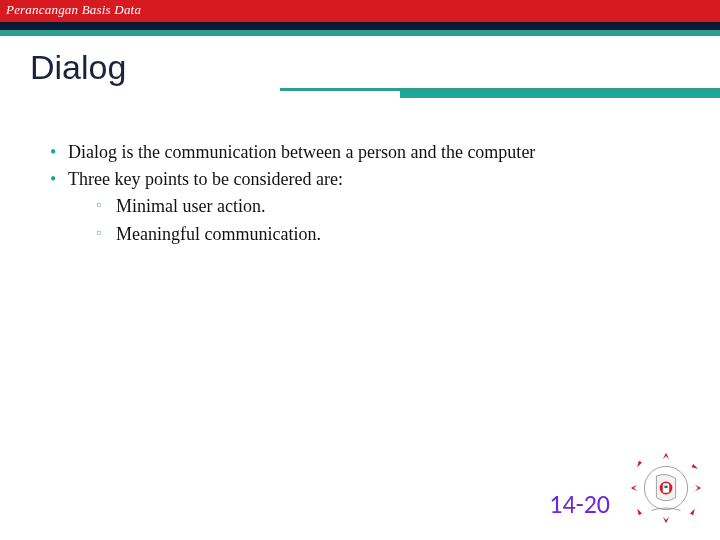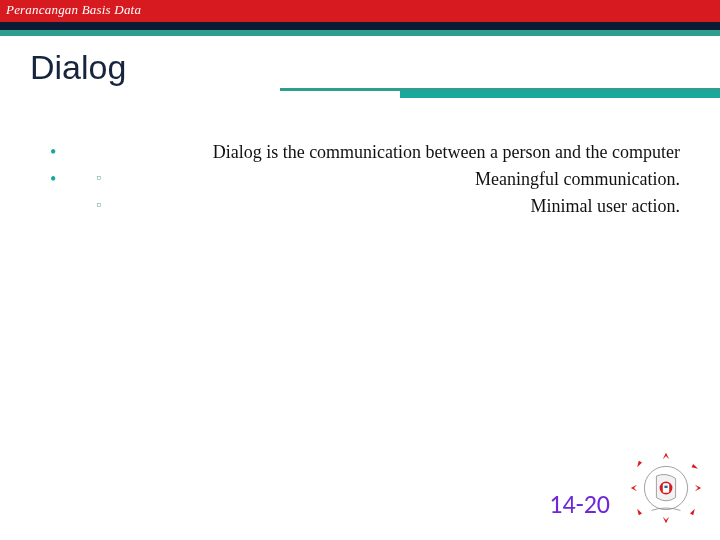--- a/index.html
+++ b/index.html
@@ -7,21 +7,21 @@
   .slide { position: relative; width: 720px; height: 540px; background: #fff; }
   .redbar { position: absolute; top: 0; left: 0; width: 100%; height: 22px; background: #d71920; }
   .course-title { position: absolute; top: 2px; left: 6px; color: #fff; font-style: italic; font-family: Georgia, serif; font-size: 13px; letter-spacing: 0.2px; }
   .band-navy { position: absolute; top: 22px; left: 0; width: 100%; height: 8px; background: #0b1b33; }
   .band-teal { position: absolute; top: 30px; left: 0; width: 100%; height: 6px; background: #2e9e8f; }
   .accent-wrap { position: absolute; top: 88px; left: 280px; right: 0; height: 10px; }
   .accent-teal-thin { position: absolute; top: 0; left: 0; right: 0; height: 3px; background: #2e9e8f; }
   .accent-teal-thick { position: absolute; top: 3px; left: 120px; right: 0; height: 7px; background: #1aa79c; }
   .title { position: absolute; top: 48px; left: 30px; font-family: 'Trebuchet MS', Verdana, sans-serif; font-size: 34px; font-weight: 400; color: #16253d; }
   .content { position: absolute; top: 140px; left: 46px; right: 40px; color: #111; font-size: 18px; line-height: 1.4; }
-  .ul1 { list-style: none; text-align: right; }
+  .ul1 { list-style: none; }
   .ul1 > li { position: relative; padding-left: 22px; margin-bottom: 2px; }
   .ul1 > li::before { content: "•"; position: absolute; left: 4px; top: 0; color: #1aa79c; font-size: 18px; }
   .ul2 { list-style: none; margin-top: 2px; }
   .ul2 > li { position: relative; padding-left: 48px; margin-bottom: 2px; }
   .ul2 > li::before { content: "▫"; position: absolute; left: 28px; top: 1px; color: #6aa; font-size: 14px; }
   .footer-num { position: absolute; bottom: 20px; right: 110px; font-family: Calibri, Arial, sans-serif; font-size: 26px; color: #6d28d9; }
   .logo { position: absolute; bottom: 12px; right: 14px; width: 80px; height: 80px; }
 </style>
 </head>
 <body>
@@ -36,23 +36,24 @@
 
   <div class="accent-wrap">
     <div class="accent-teal-thin"></div>
     <div class="accent-teal-thick"></div>
   </div>
 
   <div class="content">
     <ul class="ul1">
       <li><span>Dialog is the communication between a person and the computer</span></li>
       <li>
+        <span>Three key points to be considered are:</span>
         <ul class="ul2">
+          <li><span>Minimal user action.</span></li>
           <li><span>Meaningful communication.</span></li>
-          <li><span>Minimal user action.</span></li>
         </ul>
       </li>
     </ul>
   </div>
 
   <div class="footer-num">14-20</div>
 
   <div class="logo">
     <svg viewBox="0 0 100 100" width="80" height="80">
       <g fill="none" stroke="#6b6b6b" stroke-width="2">

